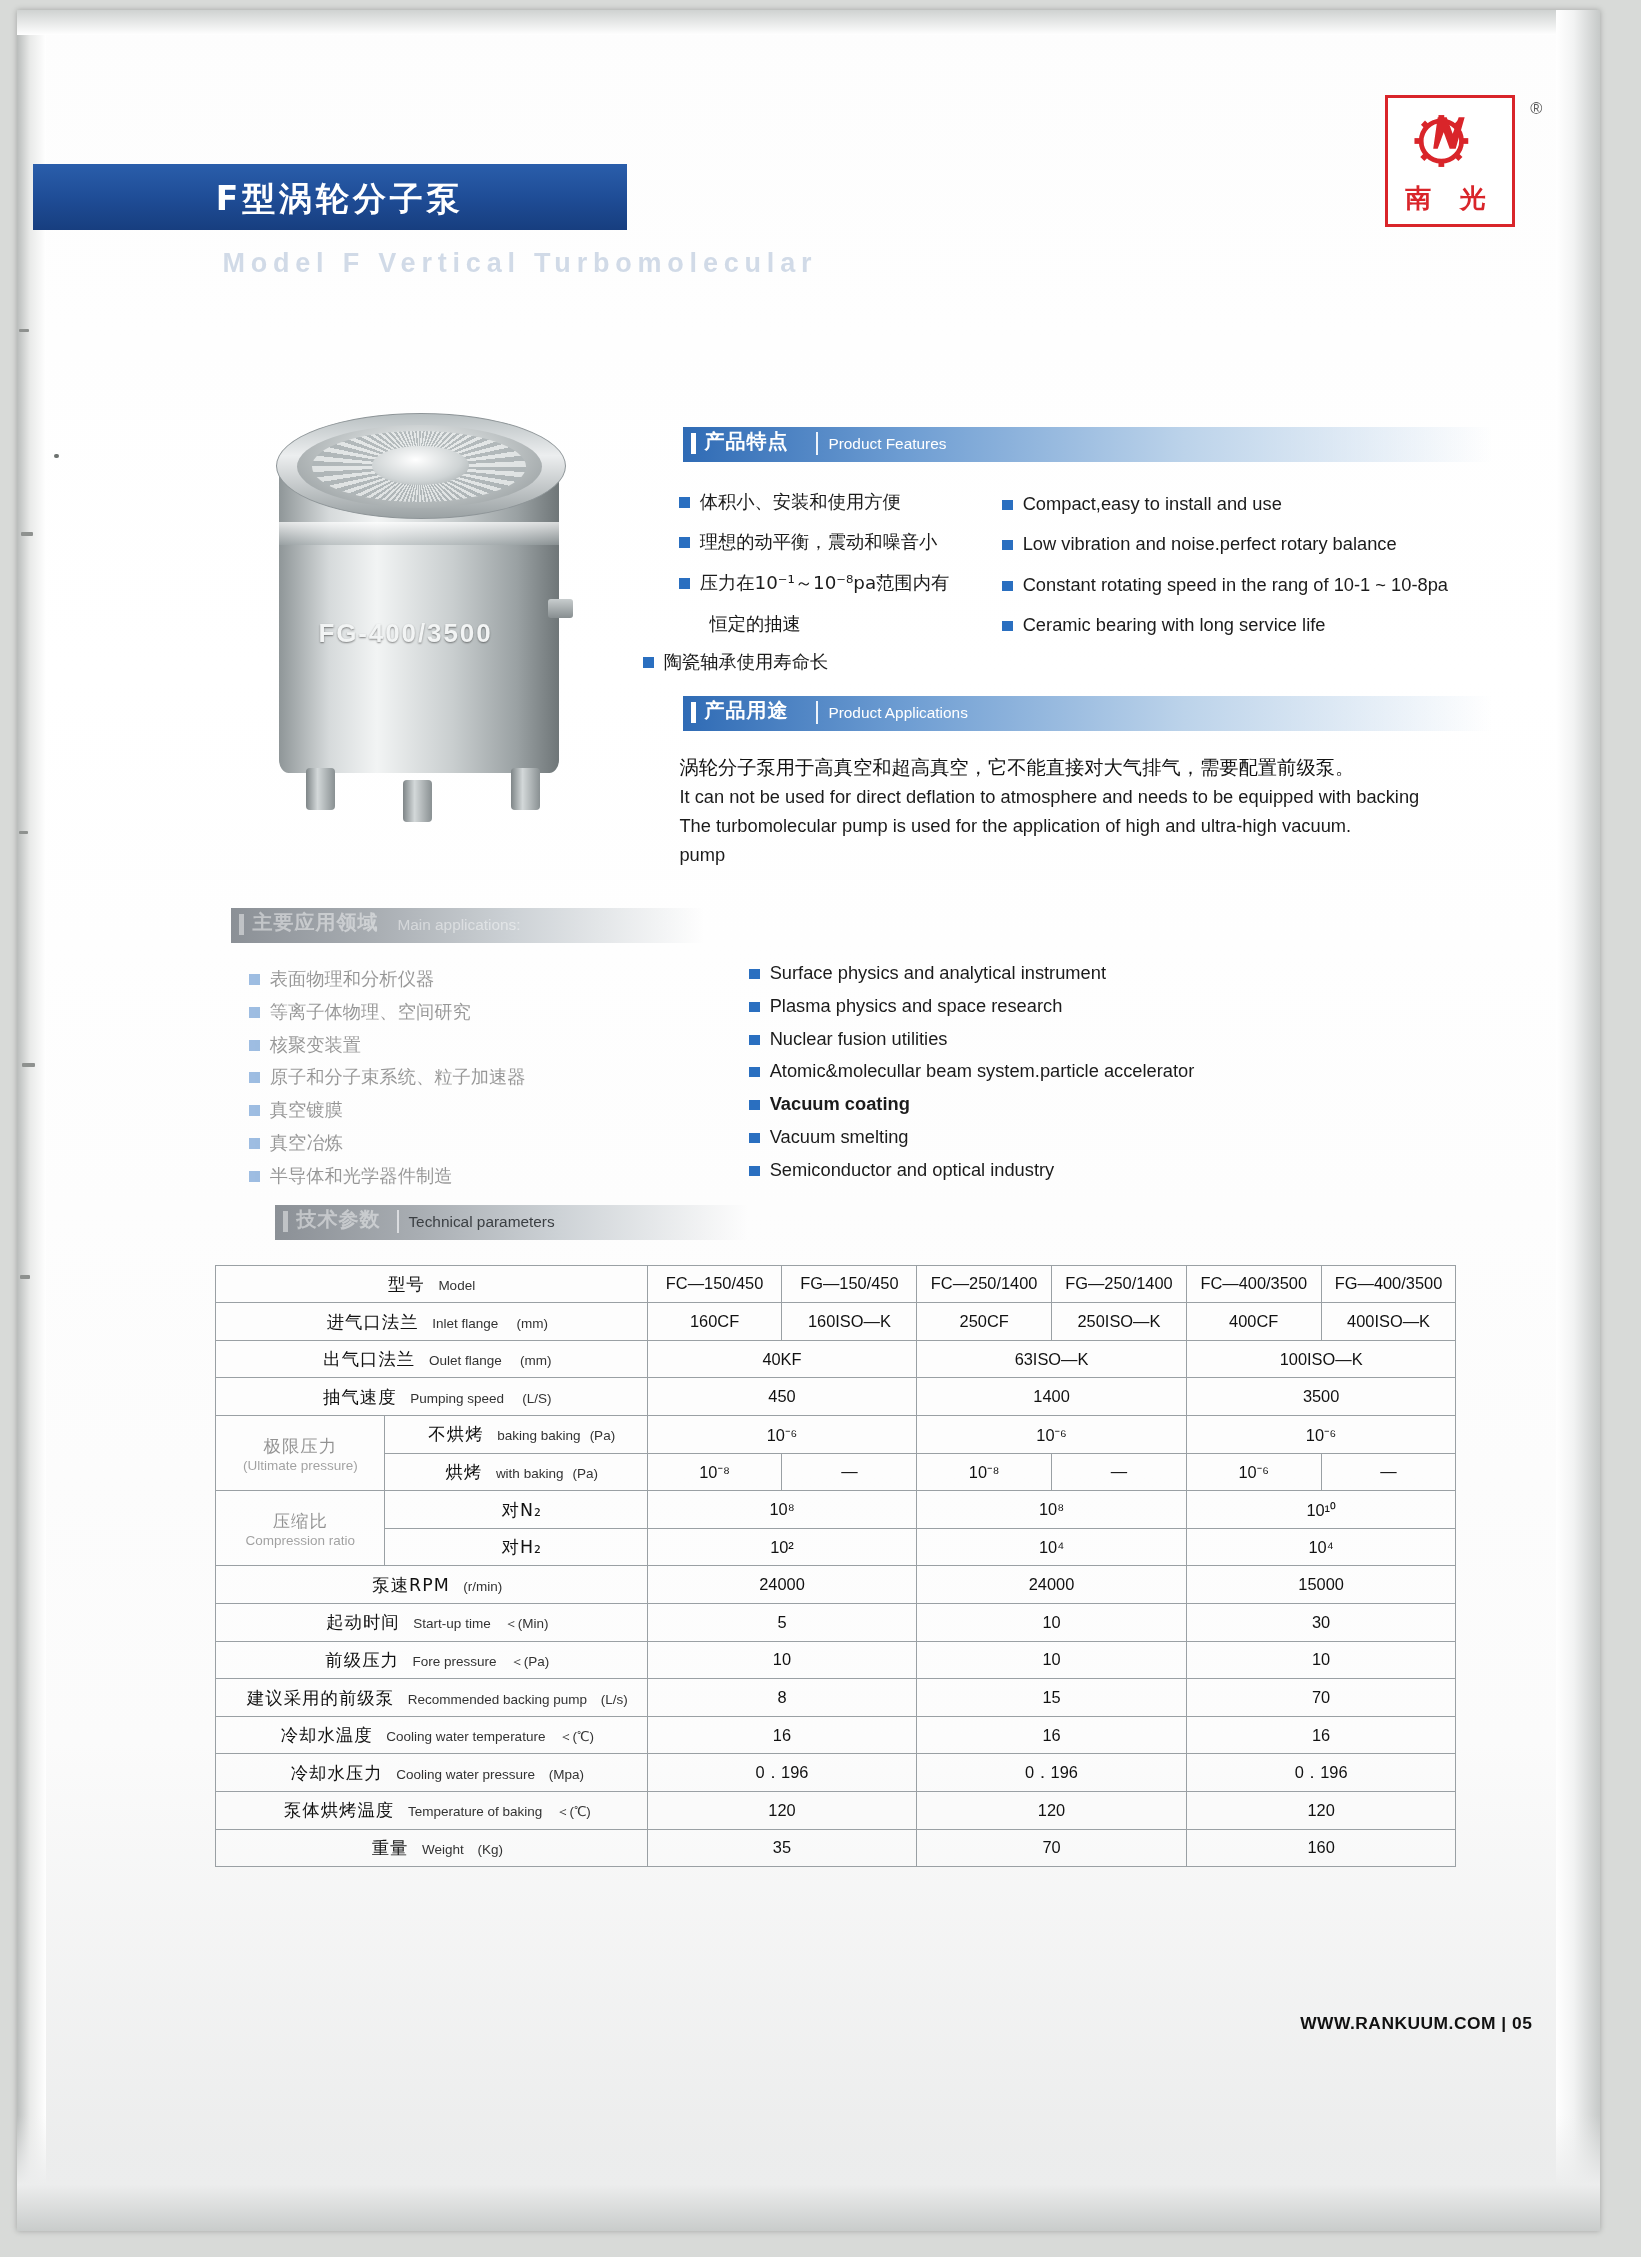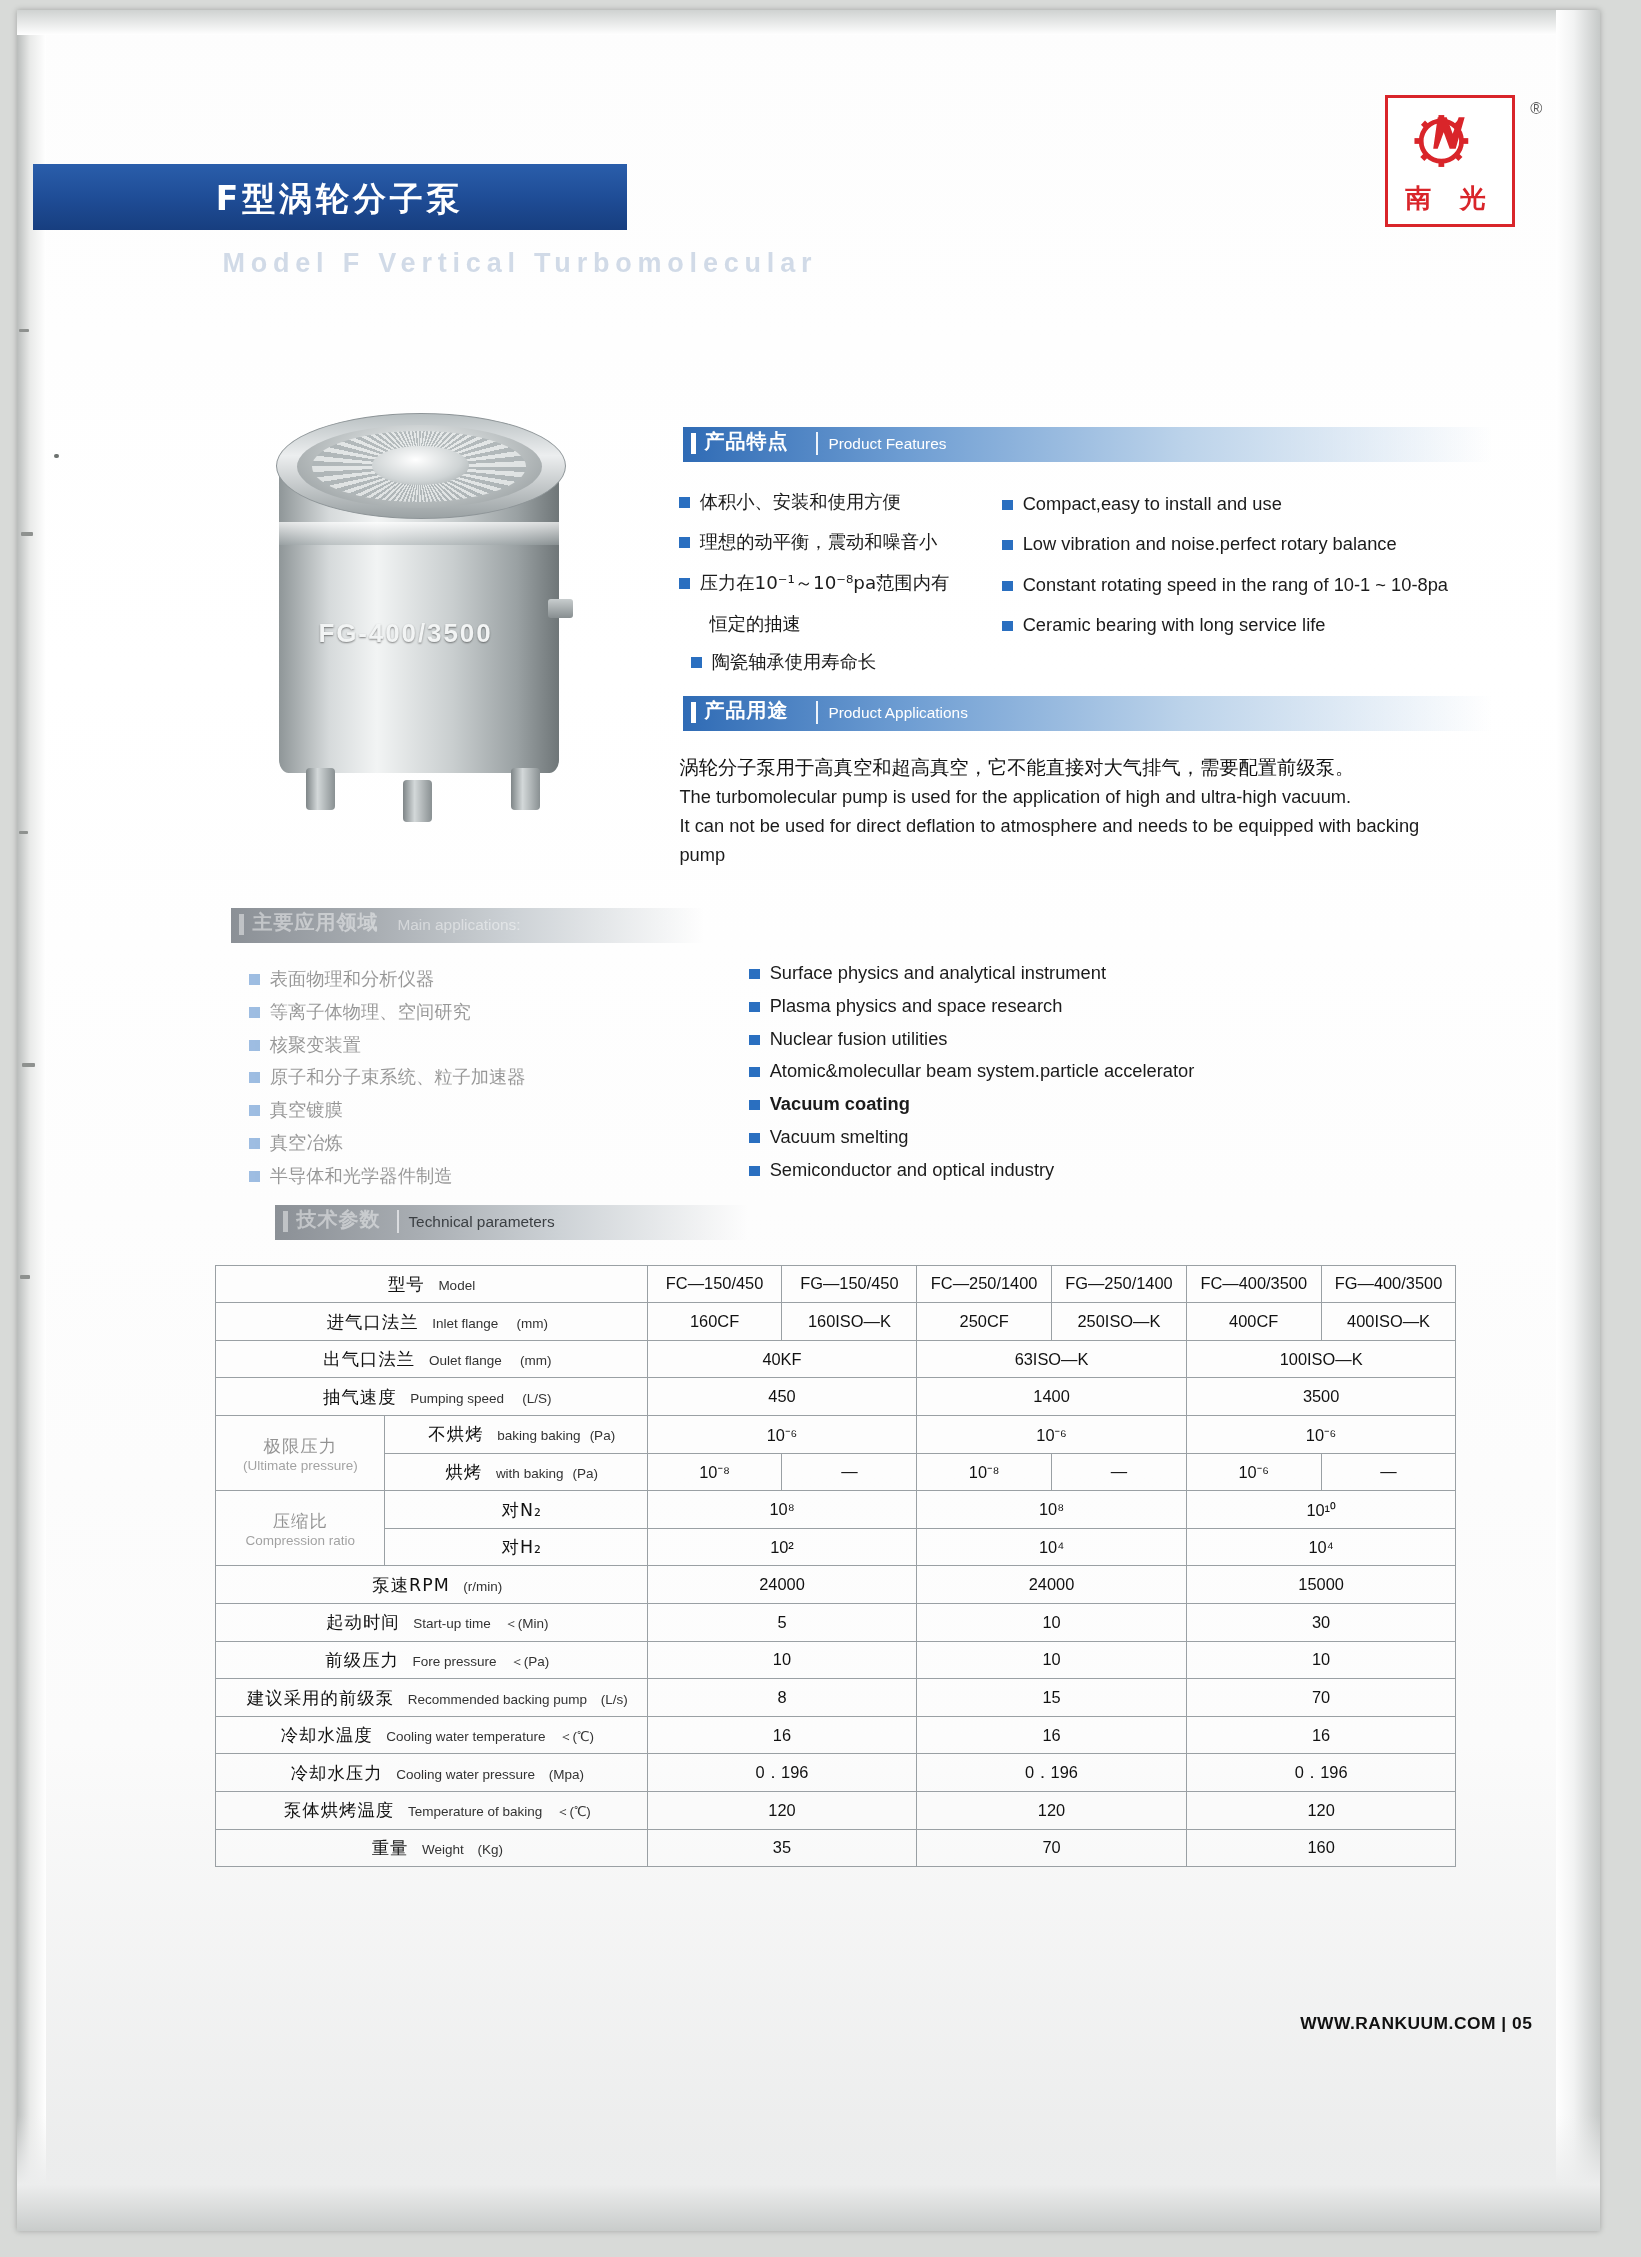--- a/index.html
+++ b/index.html
@@ -231,21 +231,21 @@
   <div class="bullet" style="left:662px;top:479px;">
     <span class="sq"></span><span>体积小、安装和使用方便</span>
   </div>
   <div class="bullet" style="left:662px;top:519px;">
     <span class="sq"></span><span>理想的动平衡，震动和噪音小</span>
   </div>
   <div class="bullet" style="left:662px;top:560px;">
     <span class="sq"></span><span>压力在10⁻¹～10⁻⁸pa范围内有</span>
   </div>
   <div class="bullet" style="left:692px;top:601px;">恒定的抽速</div>
-  <div class="bullet" style="left:674px;top:639px;text-align:right;">
+  <div class="bullet" style="left:626px;top:639px;text-align:right;">
     <span class="sq"></span><span>陶瓷轴承使用寿命长</span>
   </div>
 
   <div class="bullet en-text" style="left:985px;top:483px;">
     <span class="sq"></span><span>Compact,easy to install and use</span>
   </div>
   <div class="bullet en-text" style="left:985px;top:523px;">
     <span class="sq"></span><span>Low vibration and noise.perfect rotary balance</span>
   </div>
   <div class="bullet en-text" style="left:985px;top:564px;">
@@ -256,22 +256,22 @@
   </div>
 
   <div class="sec" style="left:666px;top:686px;width:809px;">
     <div class="tag">产品用途</div>
     <div class="divider" style="left:133px;"></div>
     <div class="en" style="left:145px;">Product Applications</div>
   </div>
 
   <div class="para" style="left:662px;top:743px;width:811px;">
     <div class="cn">涡轮分子泵用于高真空和超高真空，它不能直接对大气排气，需要配置前级泵。</div>
+    <div class="en-text">It can not be used for direct deflation to atmosphere and needs to be equipped with backing</div>
     <div class="en-text">The turbomolecular pump is used for the application of high and ultra-high vacuum.</div>
-    <div class="en-text">It can not be used for direct deflation to atmosphere and needs to be equipped with backing</div>
     <div class="en-text">pump</div>
   </div>
 
   <div class="sec gray" style="left:214px;top:898px;width:473px;">
     <div class="tag faded">主要应用领域</div>
     <div class="en faded" style="left:166px;">Main applications:</div>
   </div>
 
   <div class="bullet faded" style="left:232px;top:956px;">
     <span class="sq"></span><span>表面物理和分析仪器</span>

